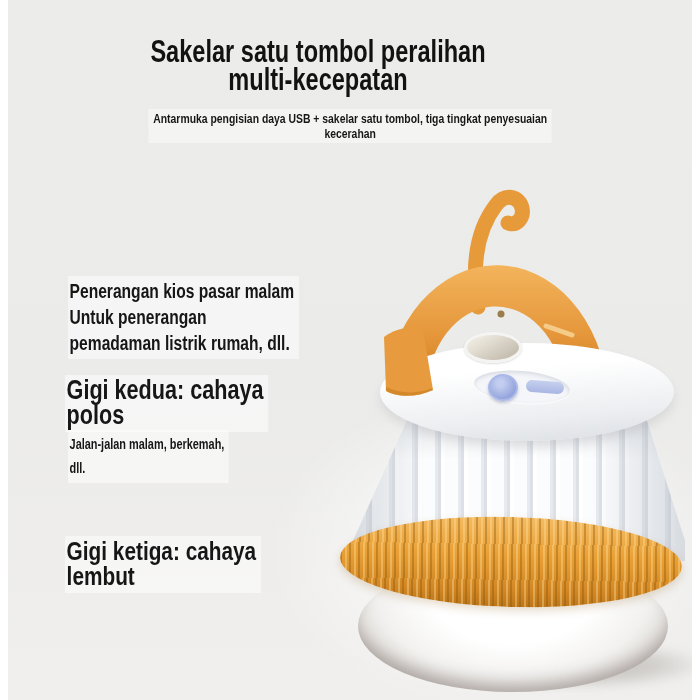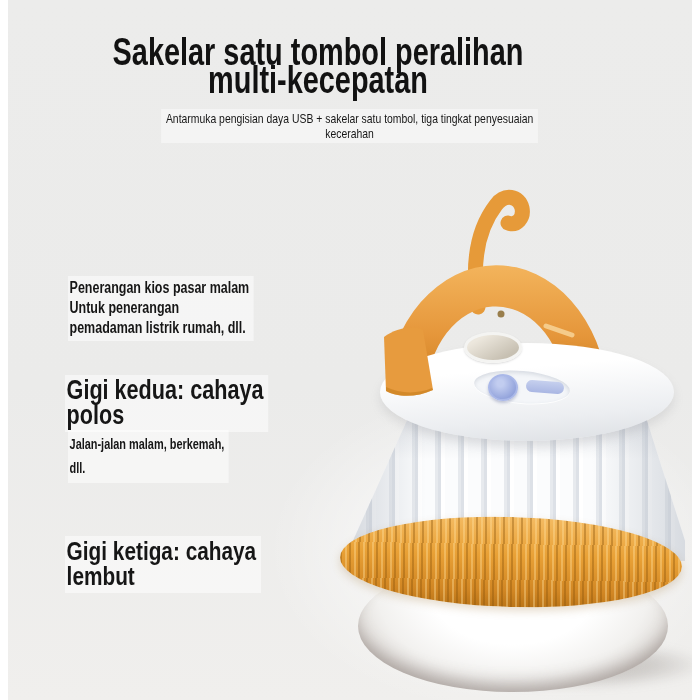--- a/index.html
+++ b/index.html
@@ -8,31 +8,31 @@
 
   .page { position:relative; width:700px; height:700px; background:#ffffff; overflow:hidden; }
   .canvas { position:absolute; left:8px; top:0; width:684px; height:700px;
             background:linear-gradient(180deg,#ececeb 0%,#ebebea 55%,#f0efed 100%); overflow:hidden; }
 
   .squeeze { display:inline-block; transform:scaleX(.78); transform-origin:left top;
              white-space:pre-line; color:#161616; }
 
   
   .title { position:absolute; left:0; top:38px; width:620px; text-align:center;
-           font-weight:700; font-size:38px; line-height:28px; color:#121212; }
+           font-weight:700; font-size:31px; line-height:28px; color:#121212; }
   .title span { display:block; transform:scaleX(.76); transform-origin:center top; }
   .subtitle { position:absolute; left:0; top:109px; width:684px; text-align:center;
-              font-weight:400; font-size:13px; line-height:15px; }
+              font-weight:700; font-size:13px; line-height:15px; }
   .subtitle .squeeze { transform:scaleX(.80); transform-origin:center top; text-align:center;
                        background:rgba(255,255,255,.45); padding:2px 6px; }
 
   
   .feature-h { position:absolute; font-weight:700; font-size:27px; line-height:25px; }
   .feature-h .squeeze { transform:scaleX(.80); background:rgba(255,255,255,.5); padding:3px 6px 4px 2px; }
-  .feature-b { position:absolute; font-weight:700; font-size:16px; line-height:20px; }
+  .feature-b { position:absolute; font-weight:700; font-size:20px; line-height:26px; }
   .feature-b .squeeze { background:rgba(255,255,255,.5); padding:2px 6px 3px 2px; }
   .h1 { left:56px; top:208px; }
   .b1 { left:60px; top:276px; }
   .h2 { left:57px; top:375px; }
   .b2 { left:60px; top:430px; font-size:14px; line-height:24px; }
   .h3 { left:57px; top:536px; font-size:26px; }
   .b3 { left:60px; top:589px; font-size:15px; line-height:16px; }
 
   
   .lantern { position:absolute; left:330px; top:175px; width:350px; height:520px; }

